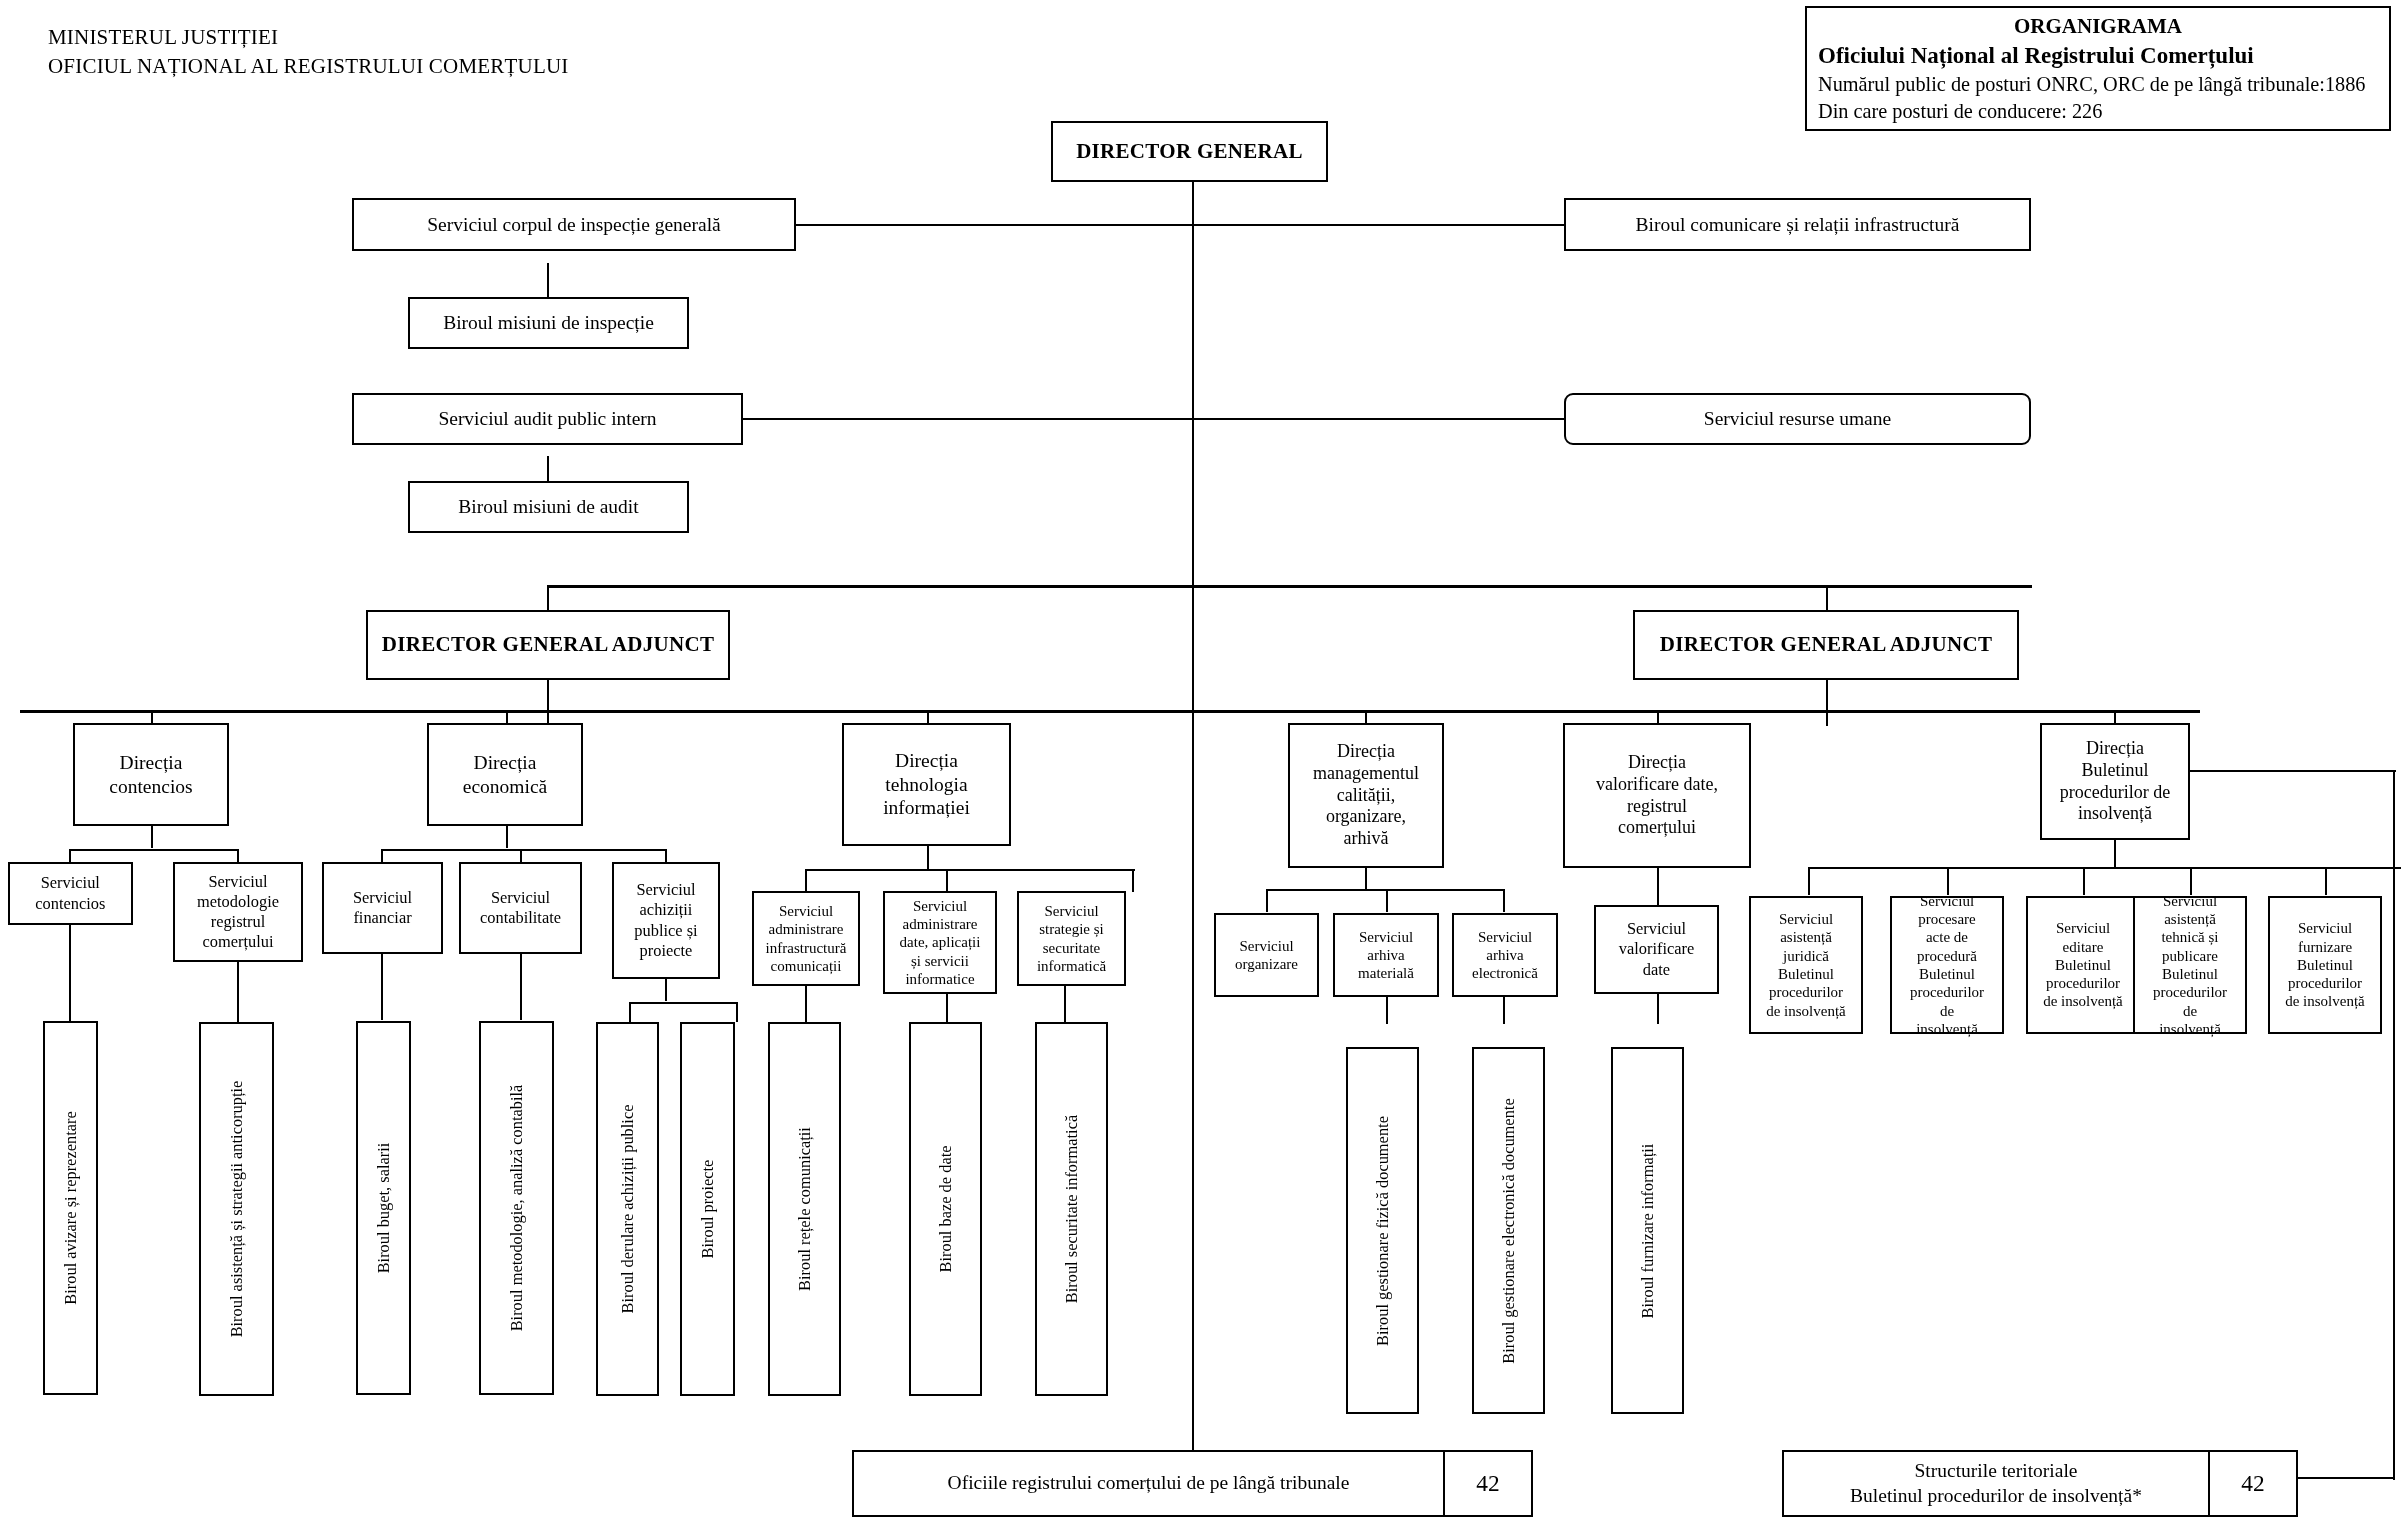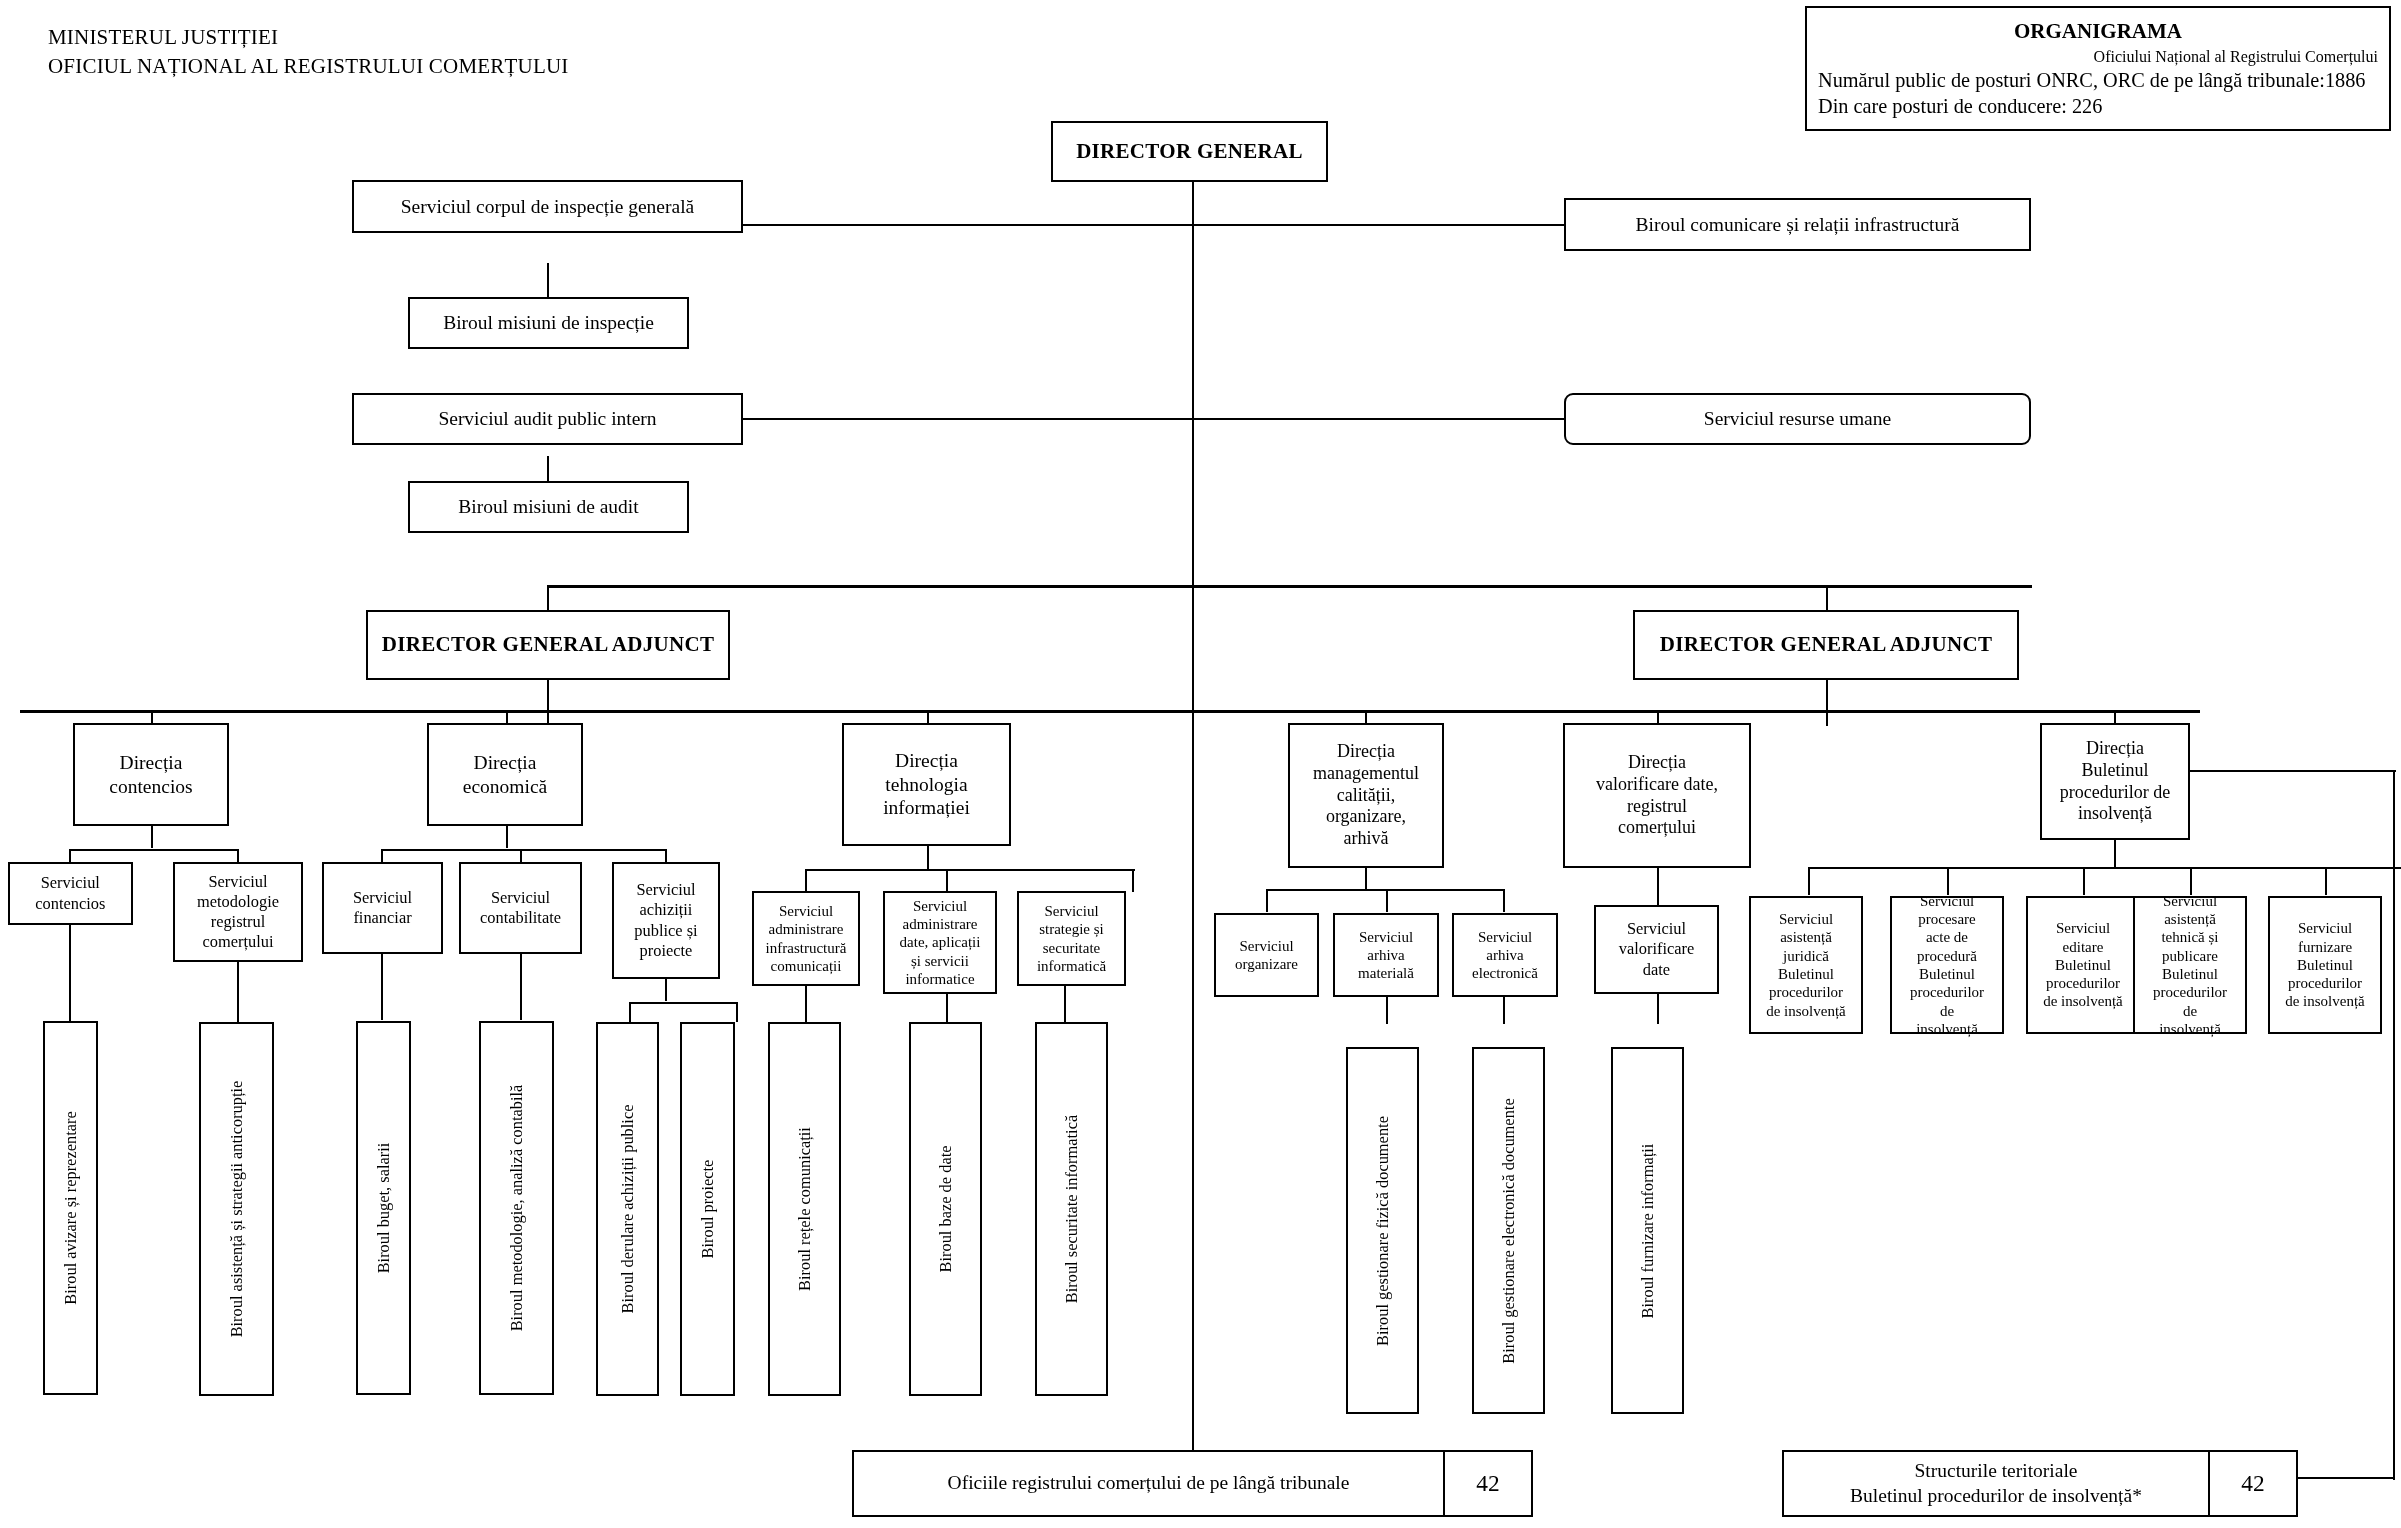--- a/index.html
+++ b/index.html
@@ -5,21 +5,21 @@
   html,body{margin:0;padding:0;background:#fff;}
   body{font-family:"Liberation Serif","DejaVu Serif",serif;color:#000;}
   #page{position:relative;width:2401px;height:1529px;overflow:hidden;background:#fff;}
 
   .hdr{position:absolute;font-size:21px;line-height:1.38;letter-spacing:0.2px;white-space:pre;}
 
   .titlebox{position:absolute;border:2.3px solid #000;background:#fff;
             display:flex;flex-direction:column;justify-content:center;
             padding:4.7px 11px;box-sizing:border-box;}
   .titlebox .t1{font-weight:bold;font-size:21px;text-align:center;line-height:1.32;}
-  .titlebox .t2{font-weight:normal;font-size:16px;text-align:right;line-height:1.32;}
+  .titlebox .t2{font-weight:bold;font-size:23px;text-align:left;line-height:1.32;}
   .titlebox .t3{font-size:20.3px;text-align:left;line-height:1.3;}
   .titlebox .t4{font-size:20.3px;text-align:left;line-height:1.3;}
 
   .node{position:absolute;border:2.3px solid #000;background:#fff;box-sizing:border-box;
         display:flex;align-items:center;justify-content:center;text-align:center;
         line-height:1.22;z-index:5;}
   .node.bold{font-weight:bold;letter-spacing:0.3px;}
   .f27{font-size:21px;}
   .f25{font-size:19.5px;}
   .f23{font-size:18px;}
@@ -134,21 +134,21 @@
   <div class="ln v" style="left:2083px;top:867px;height:28px;"></div>
   <div class="ln v" style="left:2190px;top:867px;height:28px;"></div>
   <div class="ln v" style="left:2325px;top:867px;height:28px;"></div>
 
   <div class="ln h" style="left:2165px;top:770px;width:231px;"></div>
   <div class="ln v" style="left:2393px;top:770px;height:710px;"></div>
   <div class="ln h" style="left:2297px;top:1477px;width:98px;"></div>
 
   <div class="node bold f27" style="left:1051px;top:121px;width:277px;height:61px;">DIRECTOR GENERAL</div>
 
-  <div class="node f25" style="left:352px;top:180px;width:391px;height:53px;">Serviciul corpul de inspecție generală</div>
+  <div class="node f25" style="left:352px;top:198px;width:444px;height:53px;">Serviciul corpul de inspecție generală</div>
 
   <div class="node f25" style="left:408px;top:297px;width:281px;height:52px;">Biroul misiuni de inspecție</div>
 
   <div class="node f25" style="left:352px;top:393px;width:391px;height:52px;">Serviciul audit public intern</div>
 
   <div class="node f25" style="left:408px;top:481px;width:281px;height:52px;">Biroul misiuni de audit</div>
 
   <div class="node f25" style="left:1564px;top:198px;width:467px;height:53px;">Biroul comunicare și relații infrastructură</div>
 
   <div class="node f25" style="left:1564px;top:393px;width:467px;height:52px;border-radius:9px;">Serviciul resurse umane</div>

